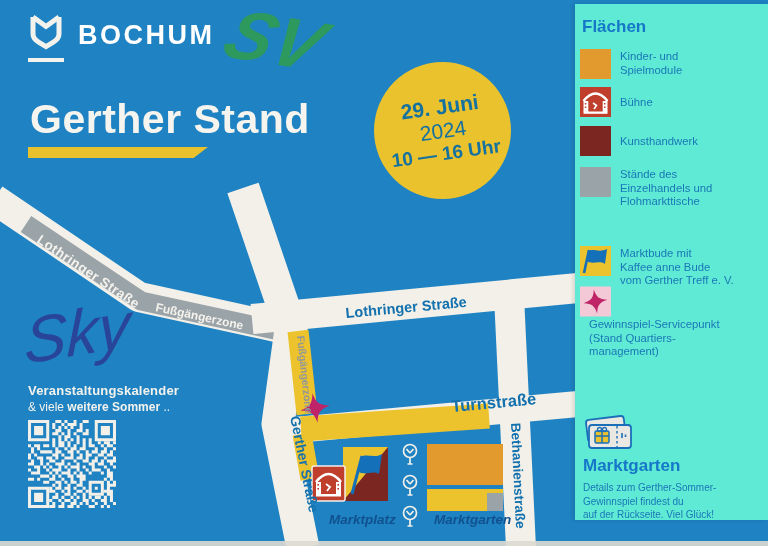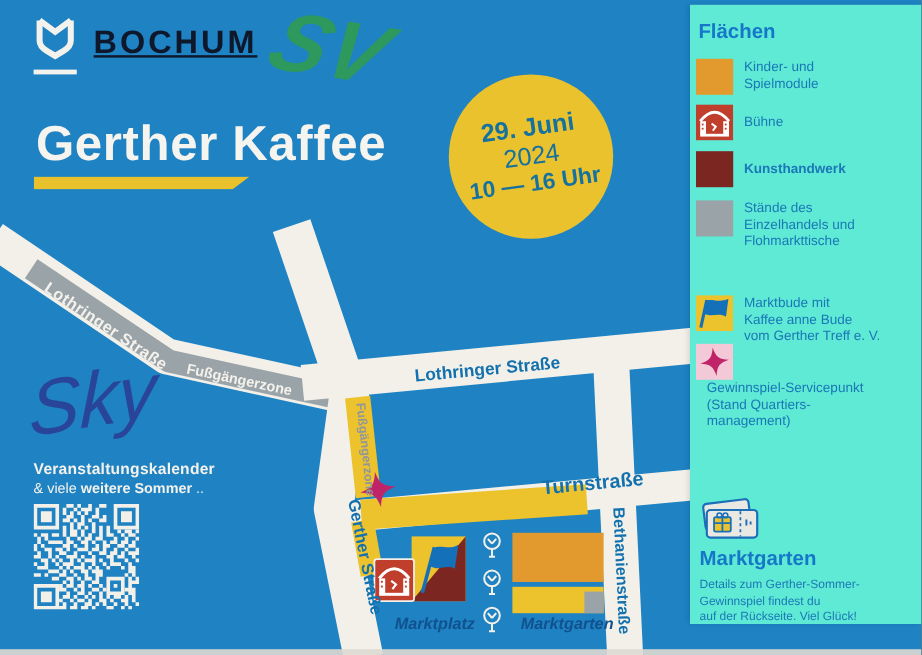--- a/index.html
+++ b/index.html
@@ -1,20 +1,20 @@
 <!DOCTYPE html>
 <html><head>
 <meta charset="utf-8">
 <style>
   html,body{margin:0;padding:0;background:#777;}
   .poster{position:relative;width:768px;height:546px;overflow:hidden;
           background:#1e82c3;font-family:"Liberation Sans",sans-serif;}
   
   .brand{position:absolute;left:26px;top:14px;z-index:4;display:flex;align-items:flex-start;}
-  .brand-name{color:#0f172a;font-weight:bold;font-size:27px;letter-spacing:2.5px;margin-left:12px;margin-top:6px;text-decoration:underline;}
+  .brand-name{color:#ffffff;font-weight:bold;font-size:27px;letter-spacing:2.5px;margin-left:12px;margin-top:6px;}
   .logo-underline{position:absolute;left:28px;top:58px;width:36px;height:4px;background:#f4f2ec;z-index:4;}
   .title{position:absolute;left:30px;top:96px;z-index:4;color:#f6f4ee;font-size:41px;font-weight:bold;letter-spacing:.5px;}
   .title-underline{position:absolute;left:28px;top:147px;width:180px;height:11px;background:#e8c12c;z-index:4;
           clip-path:polygon(0 0,100% 0,92% 100%,0 100%);}
   
   .date-badge{position:absolute;left:374px;top:62px;width:137px;height:137px;border-radius:50%;
           background:#e9c22e;z-index:4;display:flex;align-items:center;justify-content:center;}
   .date-inner{transform:rotate(-8deg);text-align:center;color:#15719f;line-height:1.15;}
   .date-l1{font-size:21px;font-weight:bold;}
   .date-l2{font-size:21px;font-weight:normal;}
@@ -125,21 +125,21 @@
 
   <div class="brand">
     <svg width="40" height="40" viewBox="0 0 40 40">
       <path d="M7,3 V20 C7,24 9,26 13,28.4 L20,32.6 L27,28.4 C31,26 33,24 33,20 V3" fill="none" stroke="#f4f2ec" stroke-width="5"></path>
       <path d="M7,3 L20,12.5 L33,3" fill="none" stroke="#f4f2ec" stroke-width="5"></path>
     </svg>
     <span class="brand-name">BOCHUM</span>
   </div>
   <div class="logo-underline"></div>
 
-  <div class="title">Gerther Kaffee</div>
+  <div class="title">Gerther Stand</div>
   <div class="title-underline"></div>
 
   <div class="date-badge">
     <div class="date-inner">
       <div class="date-l1">29. Juni</div>
       <div class="date-l2">2024</div>
       <div class="date-l3">10 — 16 Uhr</div>
     </div>
   </div>
 
@@ -208,21 +208,21 @@
         <rect x="3.5" y="24.5" width="24" height="2.3" fill="#ffffff"></rect>
         <rect x="4.8" y="16" width="1.5" height="1.5" fill="#bf3e2c"></rect>
           <rect x="4.8" y="19.5" width="1.5" height="1.5" fill="#bf3e2c"></rect>
         <rect x="24" y="16" width="1.5" height="1.5" fill="#bf3e2c"></rect>
           <rect x="24" y="19.5" width="1.5" height="1.5" fill="#bf3e2c"></rect>
         <path d="M13,16 l3.5,2.5 l-2.5,3.5" fill="none" stroke="#ffffff" stroke-width="1.6"></path>
       </svg>
       <div class="legend-label" style="margin-top:9px;">Bühne</div>
     </div>
 
-    <div class="legend-row" style="top:122px;font-weight:bold;">
+    <div class="legend-row" style="top:122px;">
       <div class="sw" style="background:#7b2620;"></div>
       <div class="legend-label" style="margin-top:9px;">Kunsthandwerk</div>
     </div>
 
     <div class="legend-row" style="top:163px;">
       <div class="sw" style="background:#9aa3a8;"></div>
       <div class="legend-label pre">Stände des
 Einzelhandels und
 Flohmarkttische</div>
     </div>

